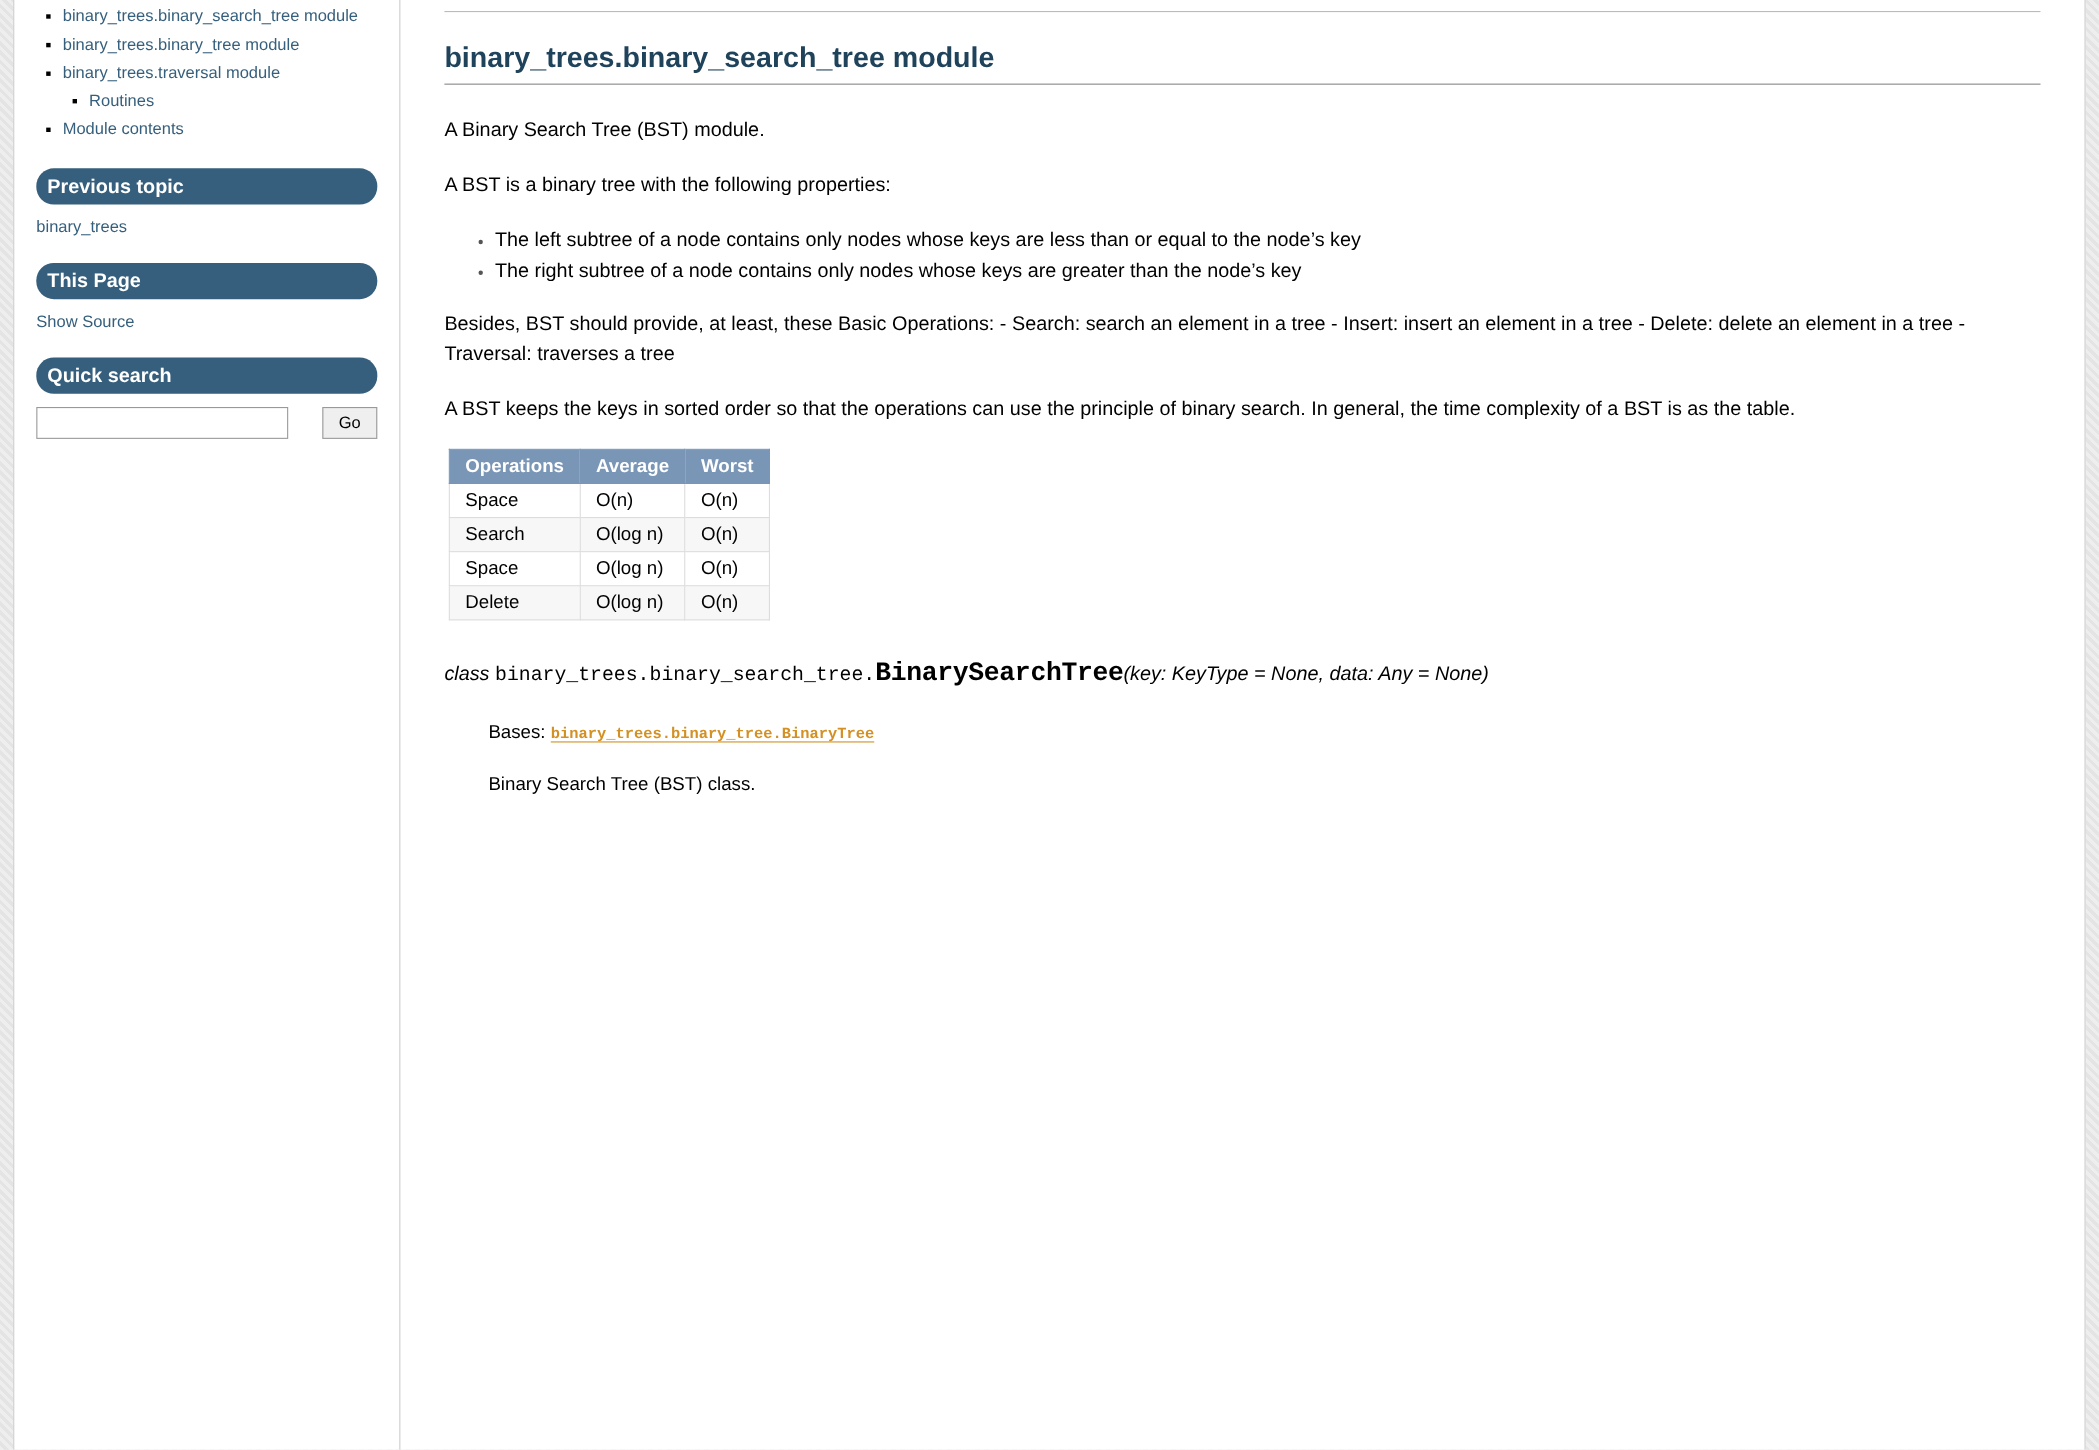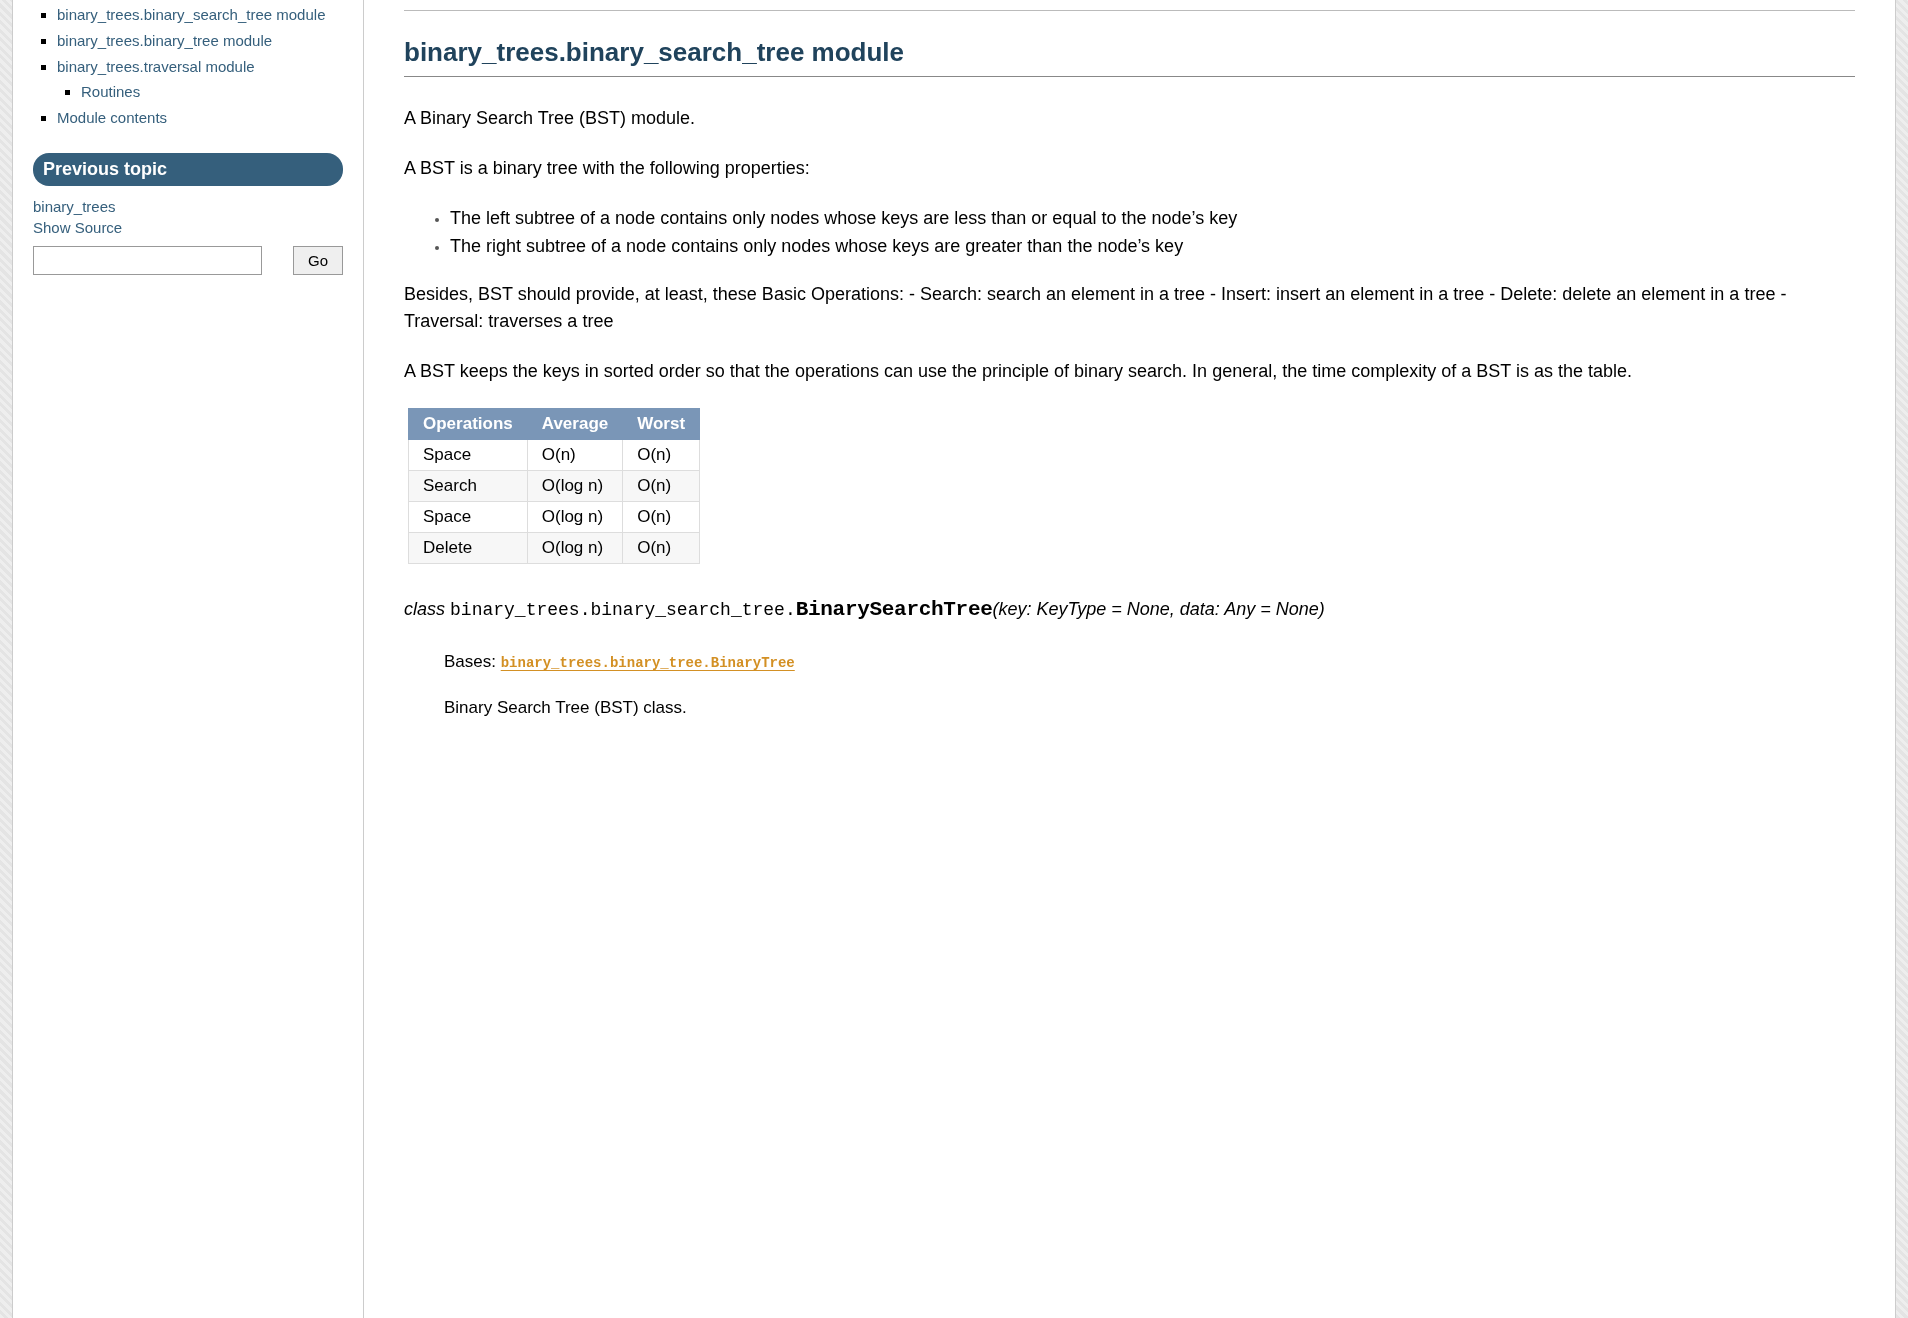--- a/index.html
+++ b/index.html
@@ -109,21 +109,21 @@
   table.docutils tr:nth-child(even) td { background: #f7f7f7; }
   table.docutils tr:nth-child(odd) td { background: #fff; }
 
   .sig {
     font-size: 17px;
     line-height: 1.6;
     margin: 6px 0 2px 0;
   }
   .sig em { font-style: italic; }
   .sig .prename { font-family: "Courier New", monospace; font-size: 18px; }
-  .sig .descname { font-weight: bold; font-family: "Courier New", monospace; font-size: 21px; letter-spacing: -0.3px; }
+  .sig .descname { font-weight: bold; font-family: "Courier New", monospace; font-size: 24px; letter-spacing: -0.3px; }
   .sig .sig-param { font-style: italic; }
   .indent {
     margin-left: 40px;
     font-size: 17px;
   }
   .indent p { margin: 6px 0 20px 0; font-size: 17px; }
   a.base {
     color: #d39024;
     font-family: "Courier New", monospace;
     font-weight: bold;
@@ -154,22 +154,24 @@
         </ul>
       </li>
       <li>
         <a href="#">Module contents</a>
       </li>
     </ul>
 
     <h3>Previous topic</h3>
     <p class="topless"><a href="#">binary_trees</a></p>
 
+    <h3>This Page</h3>
     <p class="topless"><a href="#">Show Source</a></p>
 
+    <h3>Quick search</h3>
     <form class="searchbox">
       <input type="text" style="">
       <input type="submit" value="Go" style="">
     </form>
   </div>
 
   <div class="body">
     <div class="section">
       <h2>binary_trees.binary_search_tree module</h2>
 

